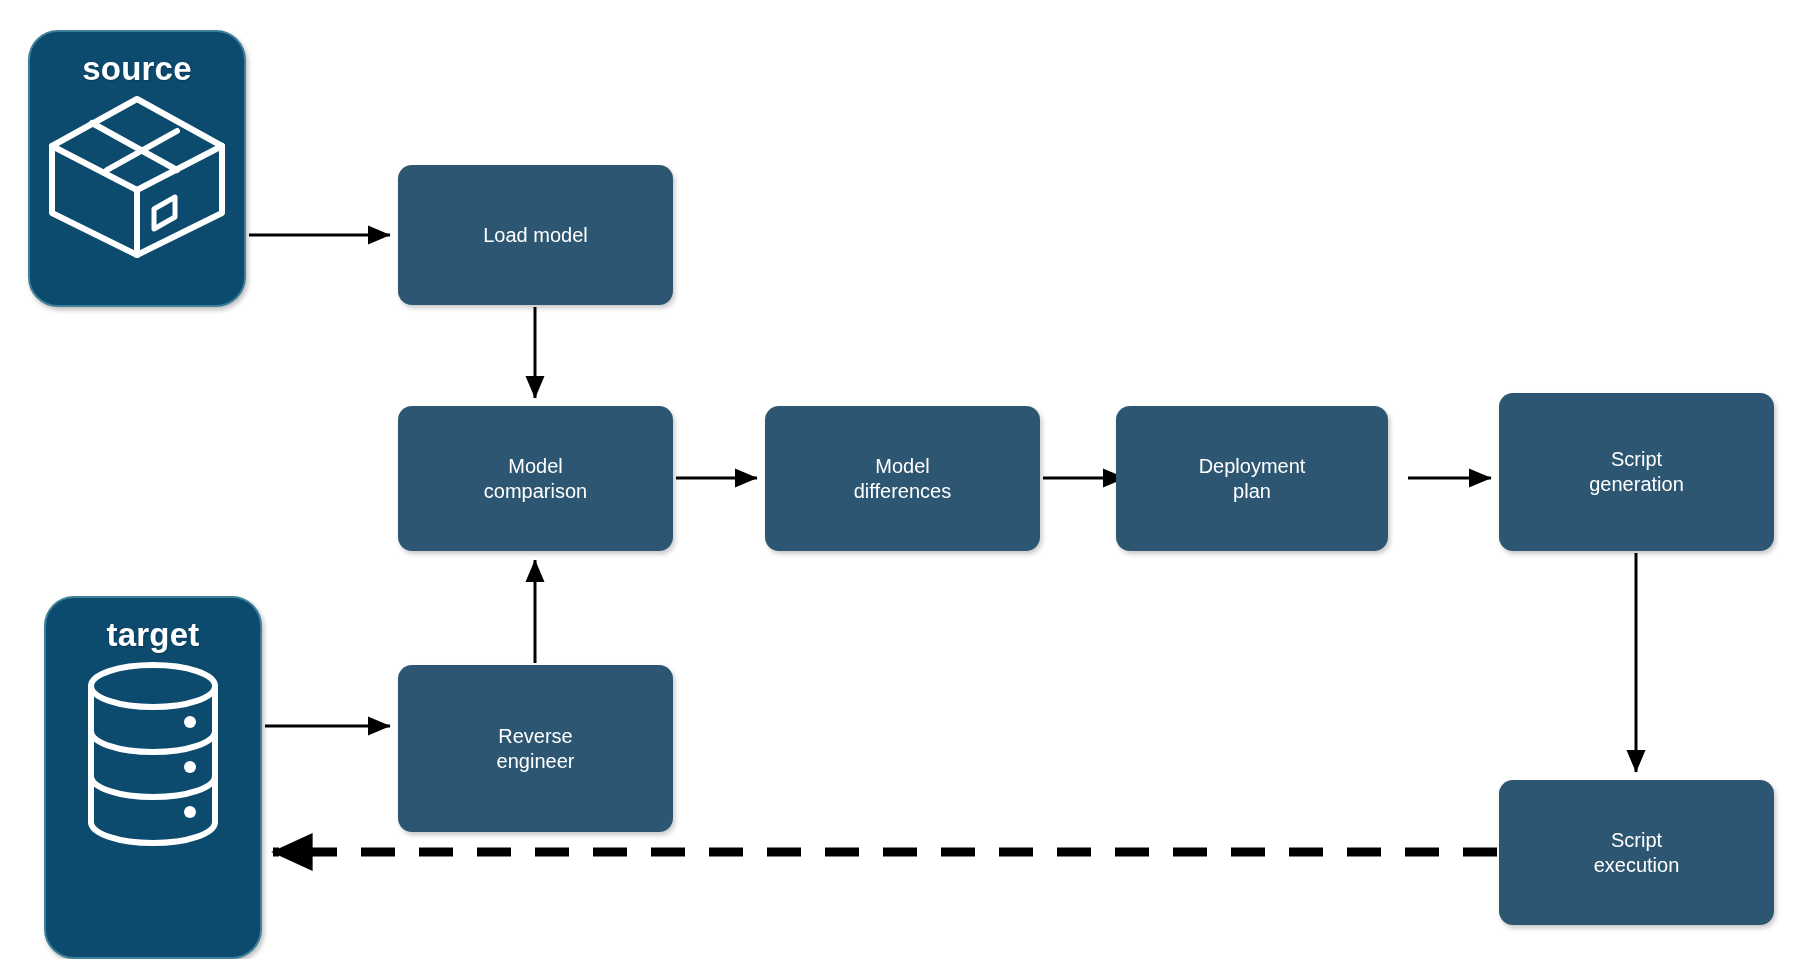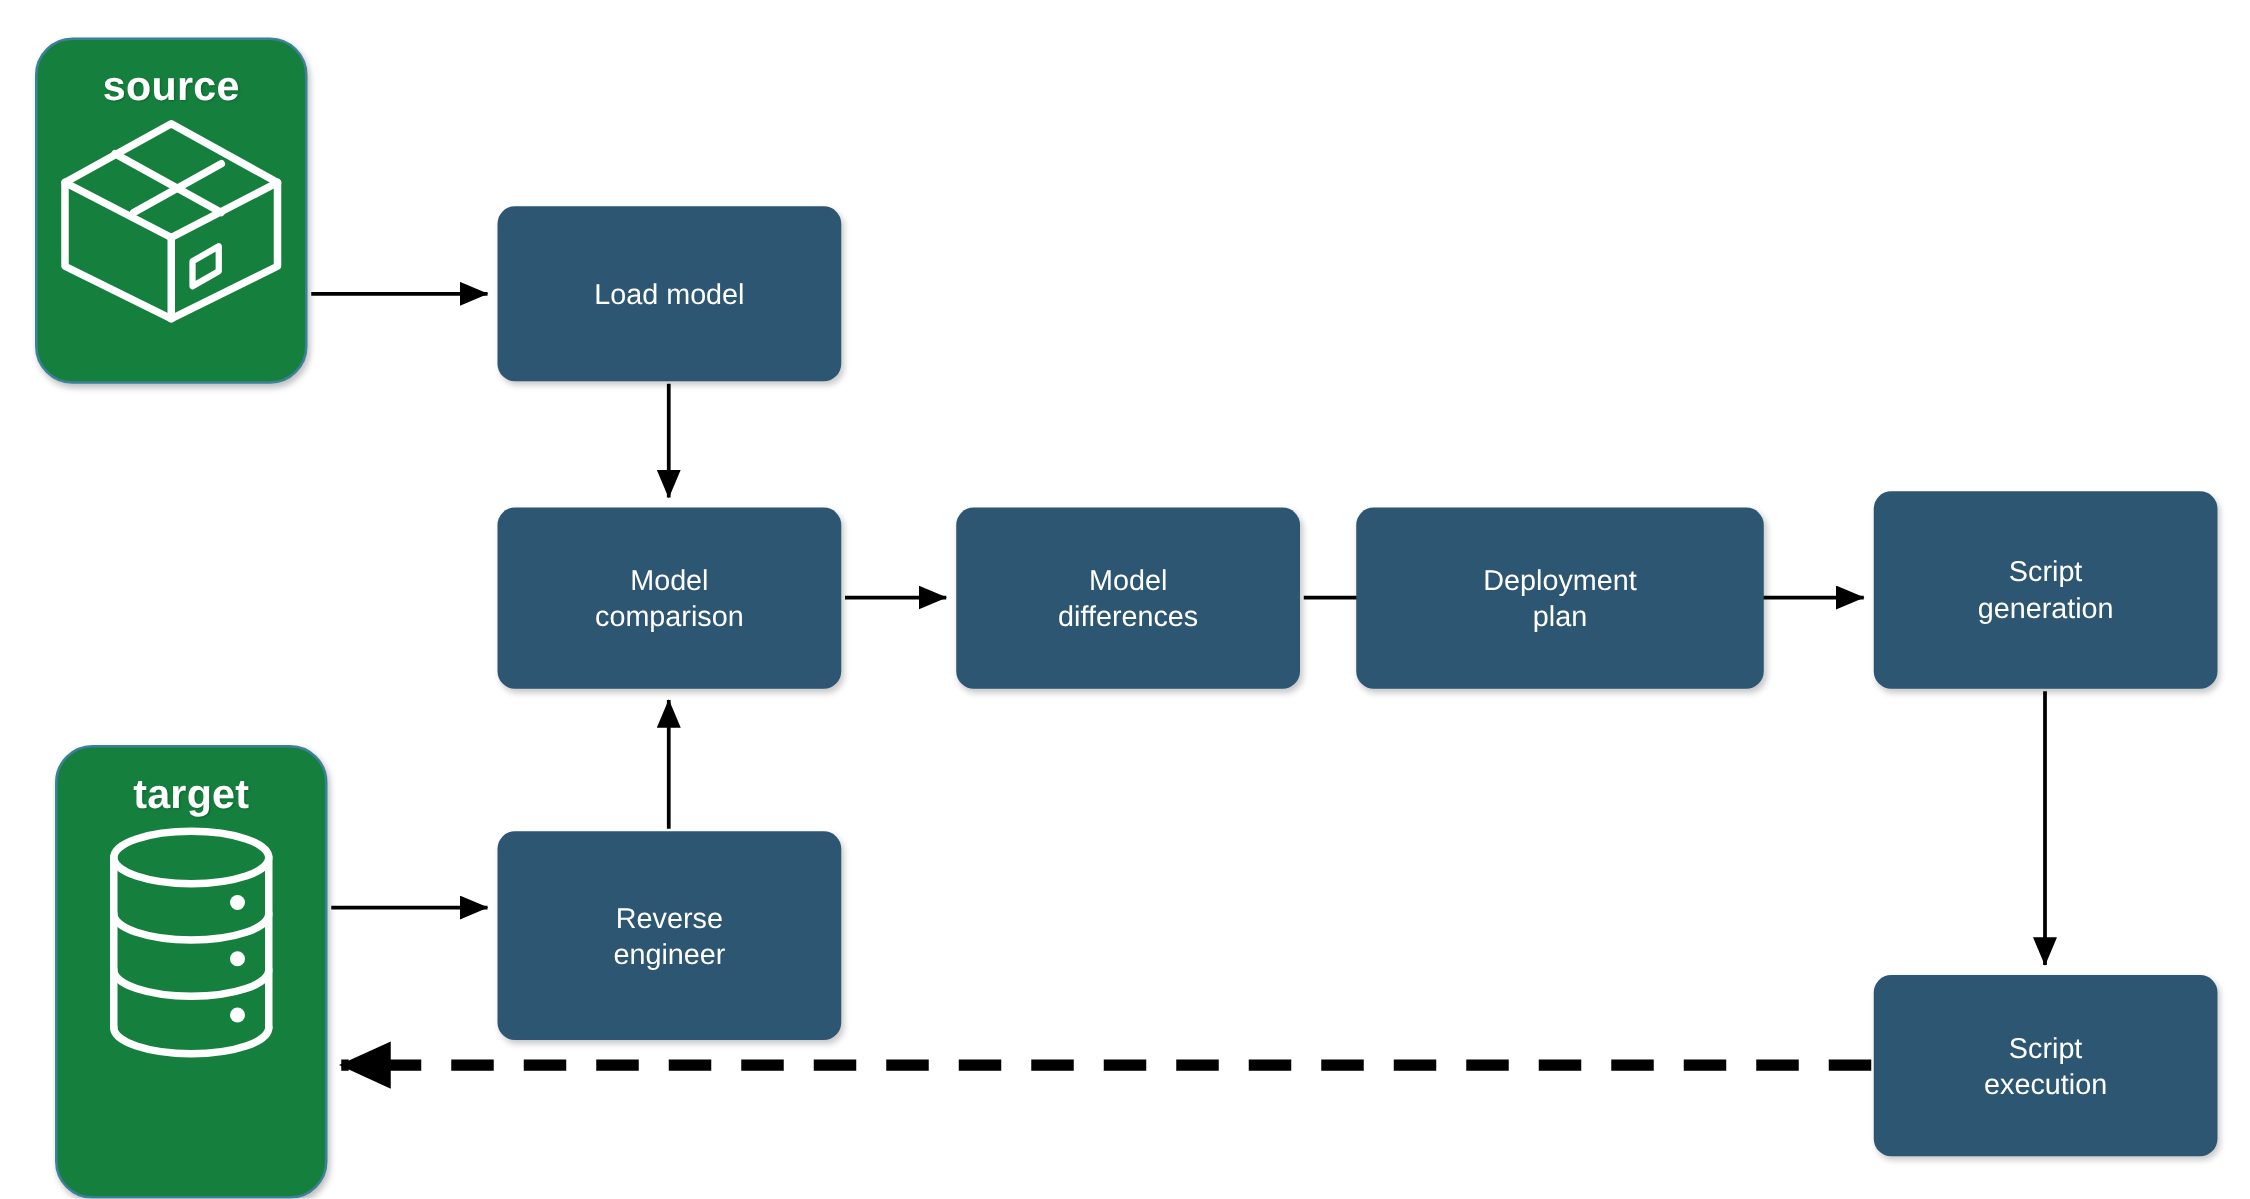--- a/index.html
+++ b/index.html
@@ -13,21 +13,21 @@
   #canvas {
     position: relative;
     width: 1800px;
     height: 959px;
     background: #ffffff;
     overflow: hidden;
   }
   
   .endpoint {
     position: absolute;
-    background: #15803d;
+    background: #0c4a6e;
     border: 2px solid #3C8099;
     border-radius: 30px;
     box-shadow: 2px 3px 5px rgba(0,0,0,0.25);
     display: flex;
     flex-direction: column;
     align-items: center;
     box-sizing: border-box;
   }
   .endpoint-label {
     color: #ffffff;
@@ -46,21 +46,21 @@
   .pbox {
     position: absolute;
     background: #2D5672;
     border-radius: 14px;
     box-shadow: 2px 3px 5px rgba(0,0,0,0.22);
     color: #ffffff;
     display: flex;
     align-items: center;
     justify-content: center;
     text-align: center;
-    font-size: 23px;
+    font-size: 20px;
     line-height: 1.25;
     box-sizing: border-box;
     padding: 16px 8px;
   }
   .pbox span {
     display: block;
     white-space: pre-line;
   }
   
   #connectors {
@@ -158,21 +158,21 @@
   <div class="pbox" style="left:398px; top:406px; width:275px; height:145px;">
     <span>Model
 comparison</span>
   </div>
 
   <div class="pbox" style="left:765px; top:406px; width:275px; height:145px;">
     <span>Model
 differences</span>
   </div>
 
-  <div class="pbox" style="left:1085px; top:406px; width:326px; height:145px;">
+  <div class="pbox" style="left:1116px; top:406px; width:272px; height:145px;">
     <span>Deployment
 plan</span>
   </div>
 
   <div class="pbox" style="left:1499px; top:393px; width:275px; height:158px;">
     <span>Script
 generation</span>
   </div>
 
   <div class="pbox" style="left:1499px; top:780px; width:275px; height:145px;">

